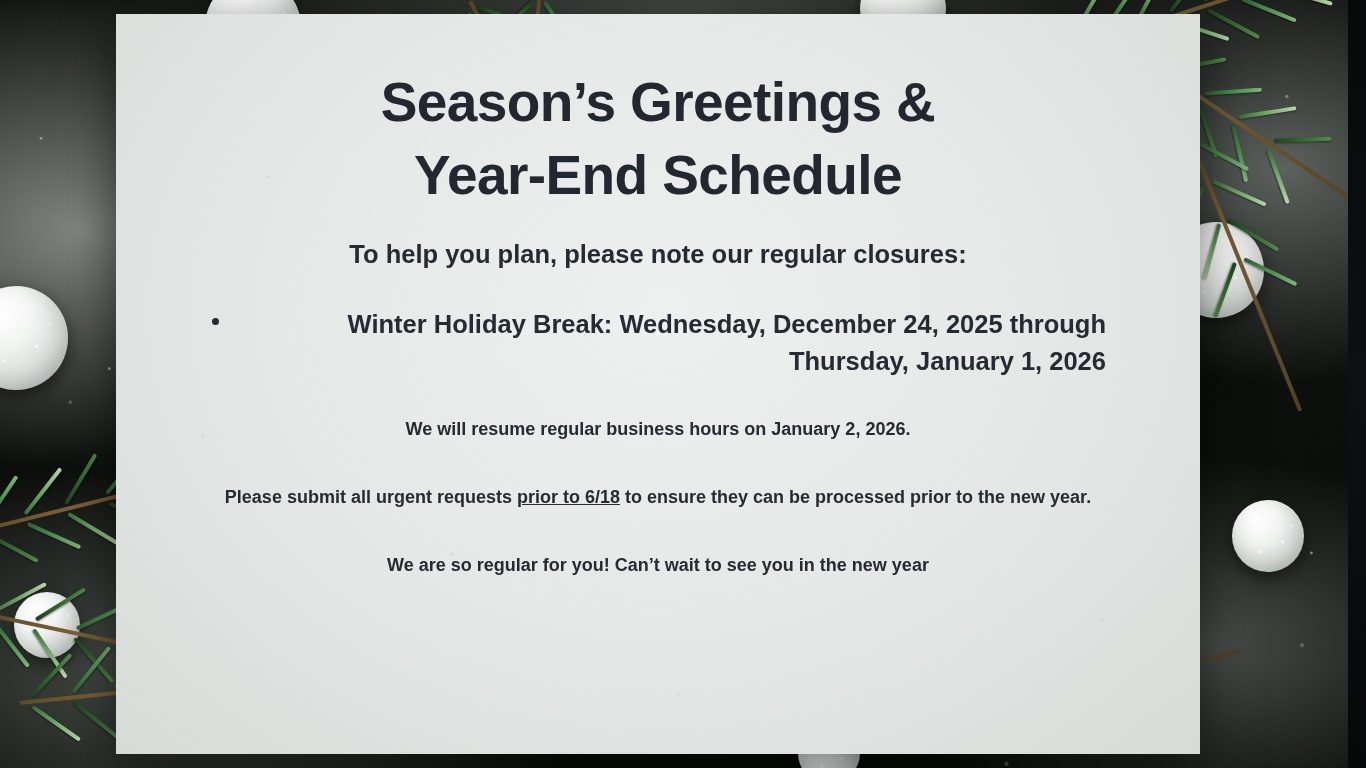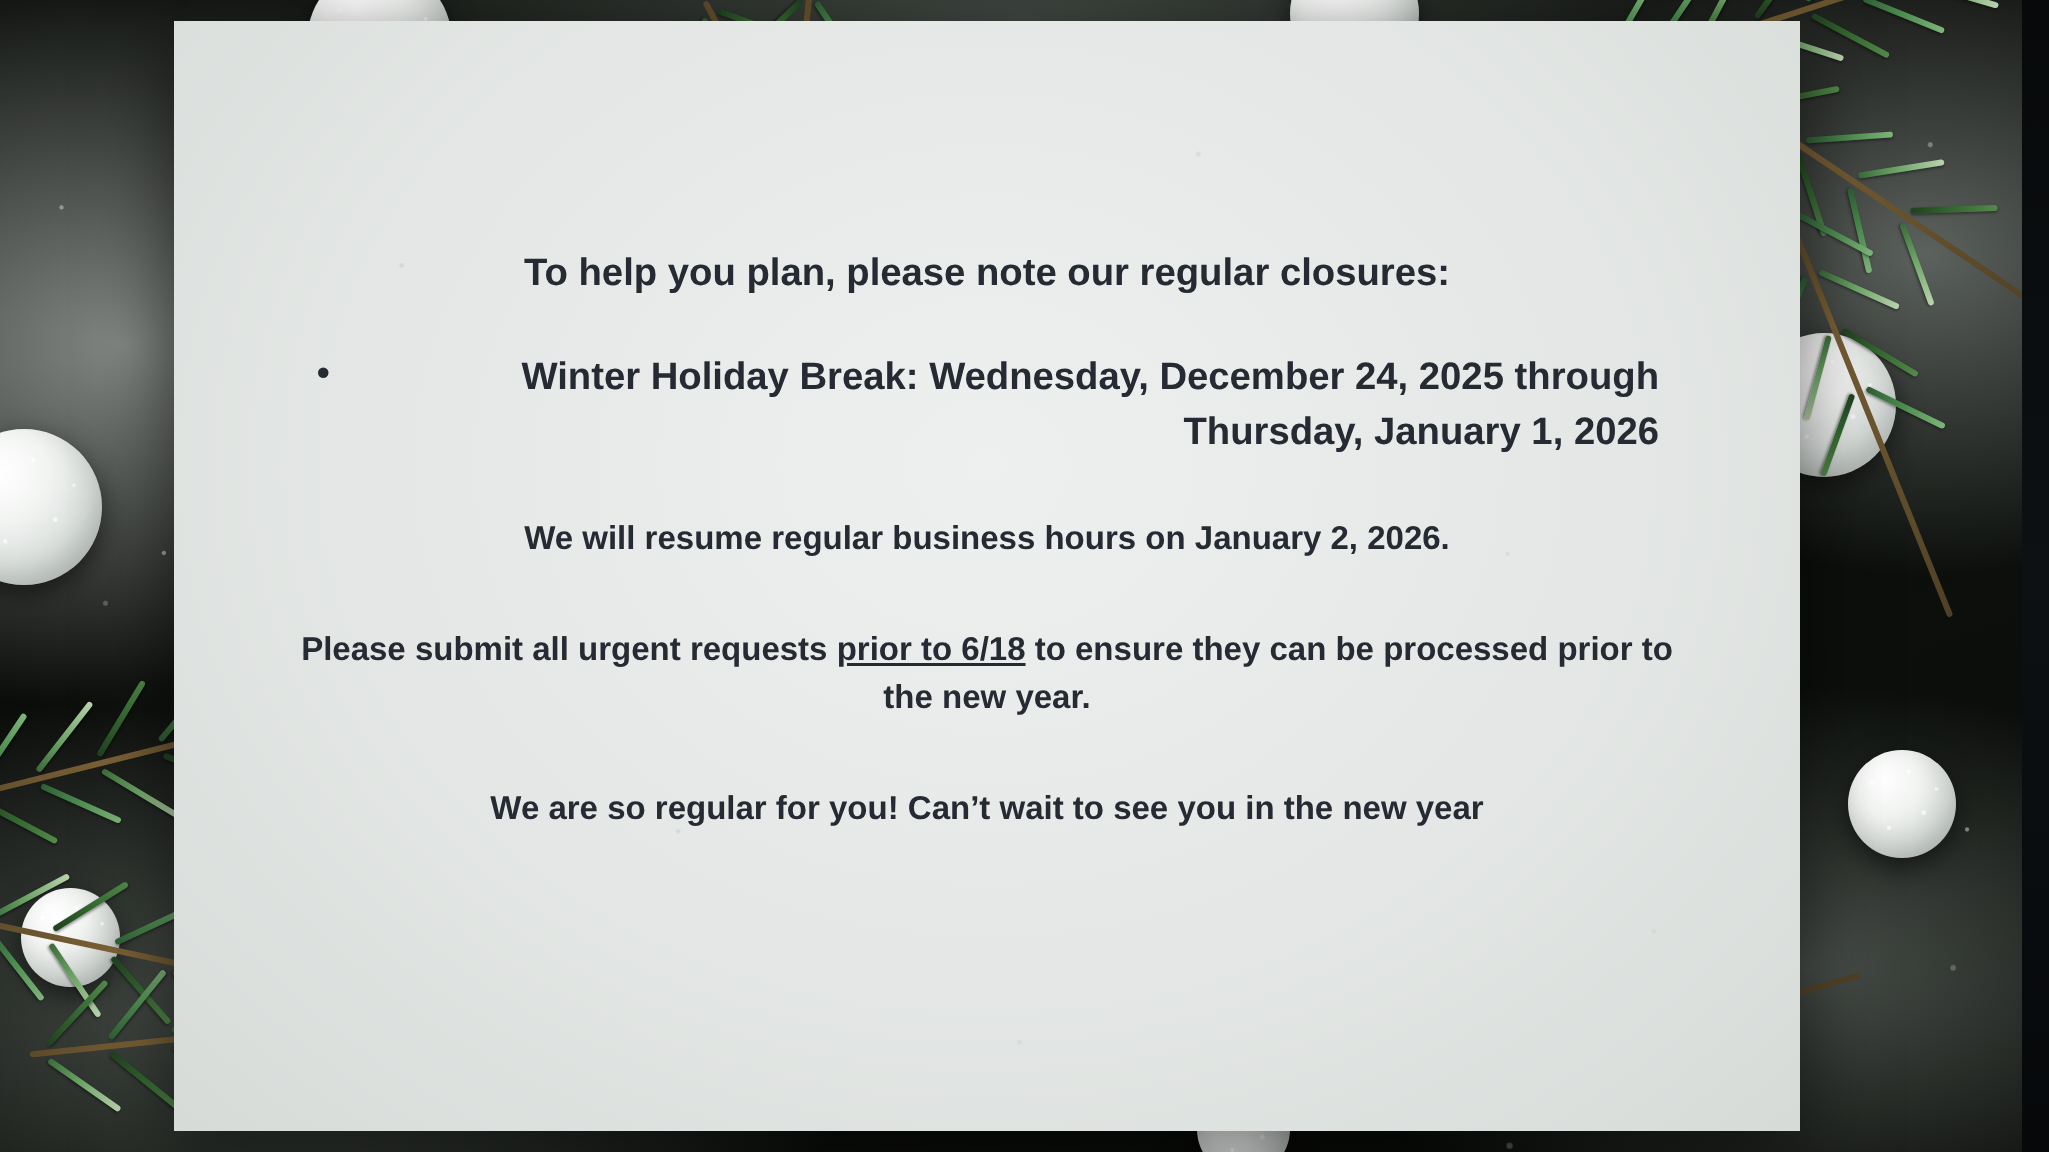--- a/index.html
+++ b/index.html
@@ -186,21 +186,21 @@
     left: -24px;
     top: 12px;
     width: 7px;
     height: 7px;
     border-radius: 50%;
     background: #262b33;
   }
 
   .para {
     margin: 36px 0 0 0;
-    font-size: 22px;
+    font-size: 18px;
     font-weight: bold;
     line-height: 1.45;
     color: #262b33;
     padding: 0 32px;
   }
   .para.tight { margin-top: 42px; }
   .para .ul { text-decoration: underline; }
 
   
   .right-strip {
@@ -350,21 +350,22 @@
     <div class="needle sn" style="left:96px;top:16px;transform:rotate(44deg);width:46px;"></div>
     <div class="needle" style="left:138px;top:6px;transform:rotate(-36deg);width:46px;"></div>
     <div class="needle dn" style="left:138px;top:16px;transform:rotate(36deg);width:46px;"></div>
   </div>
 
   <div class="paper">
     <div class="paper-grain"></div>
 
     <div class="content">
       <h1 class="title">
-        <br>
+        <span>Season’s Greetings &amp;</span><br>
+        <span>Year-End Schedule</span>
       </h1>
 
       <p class="lead">To help you plan, please note our regular closures:</p>
 
       <ul class="closures">
         <li>
           <span class="bullet"></span>
           <span>Winter Holiday Break: Wednesday, December 24, 2025 through Thursday, January 1, 2026</span>
         </li>
       </ul>

